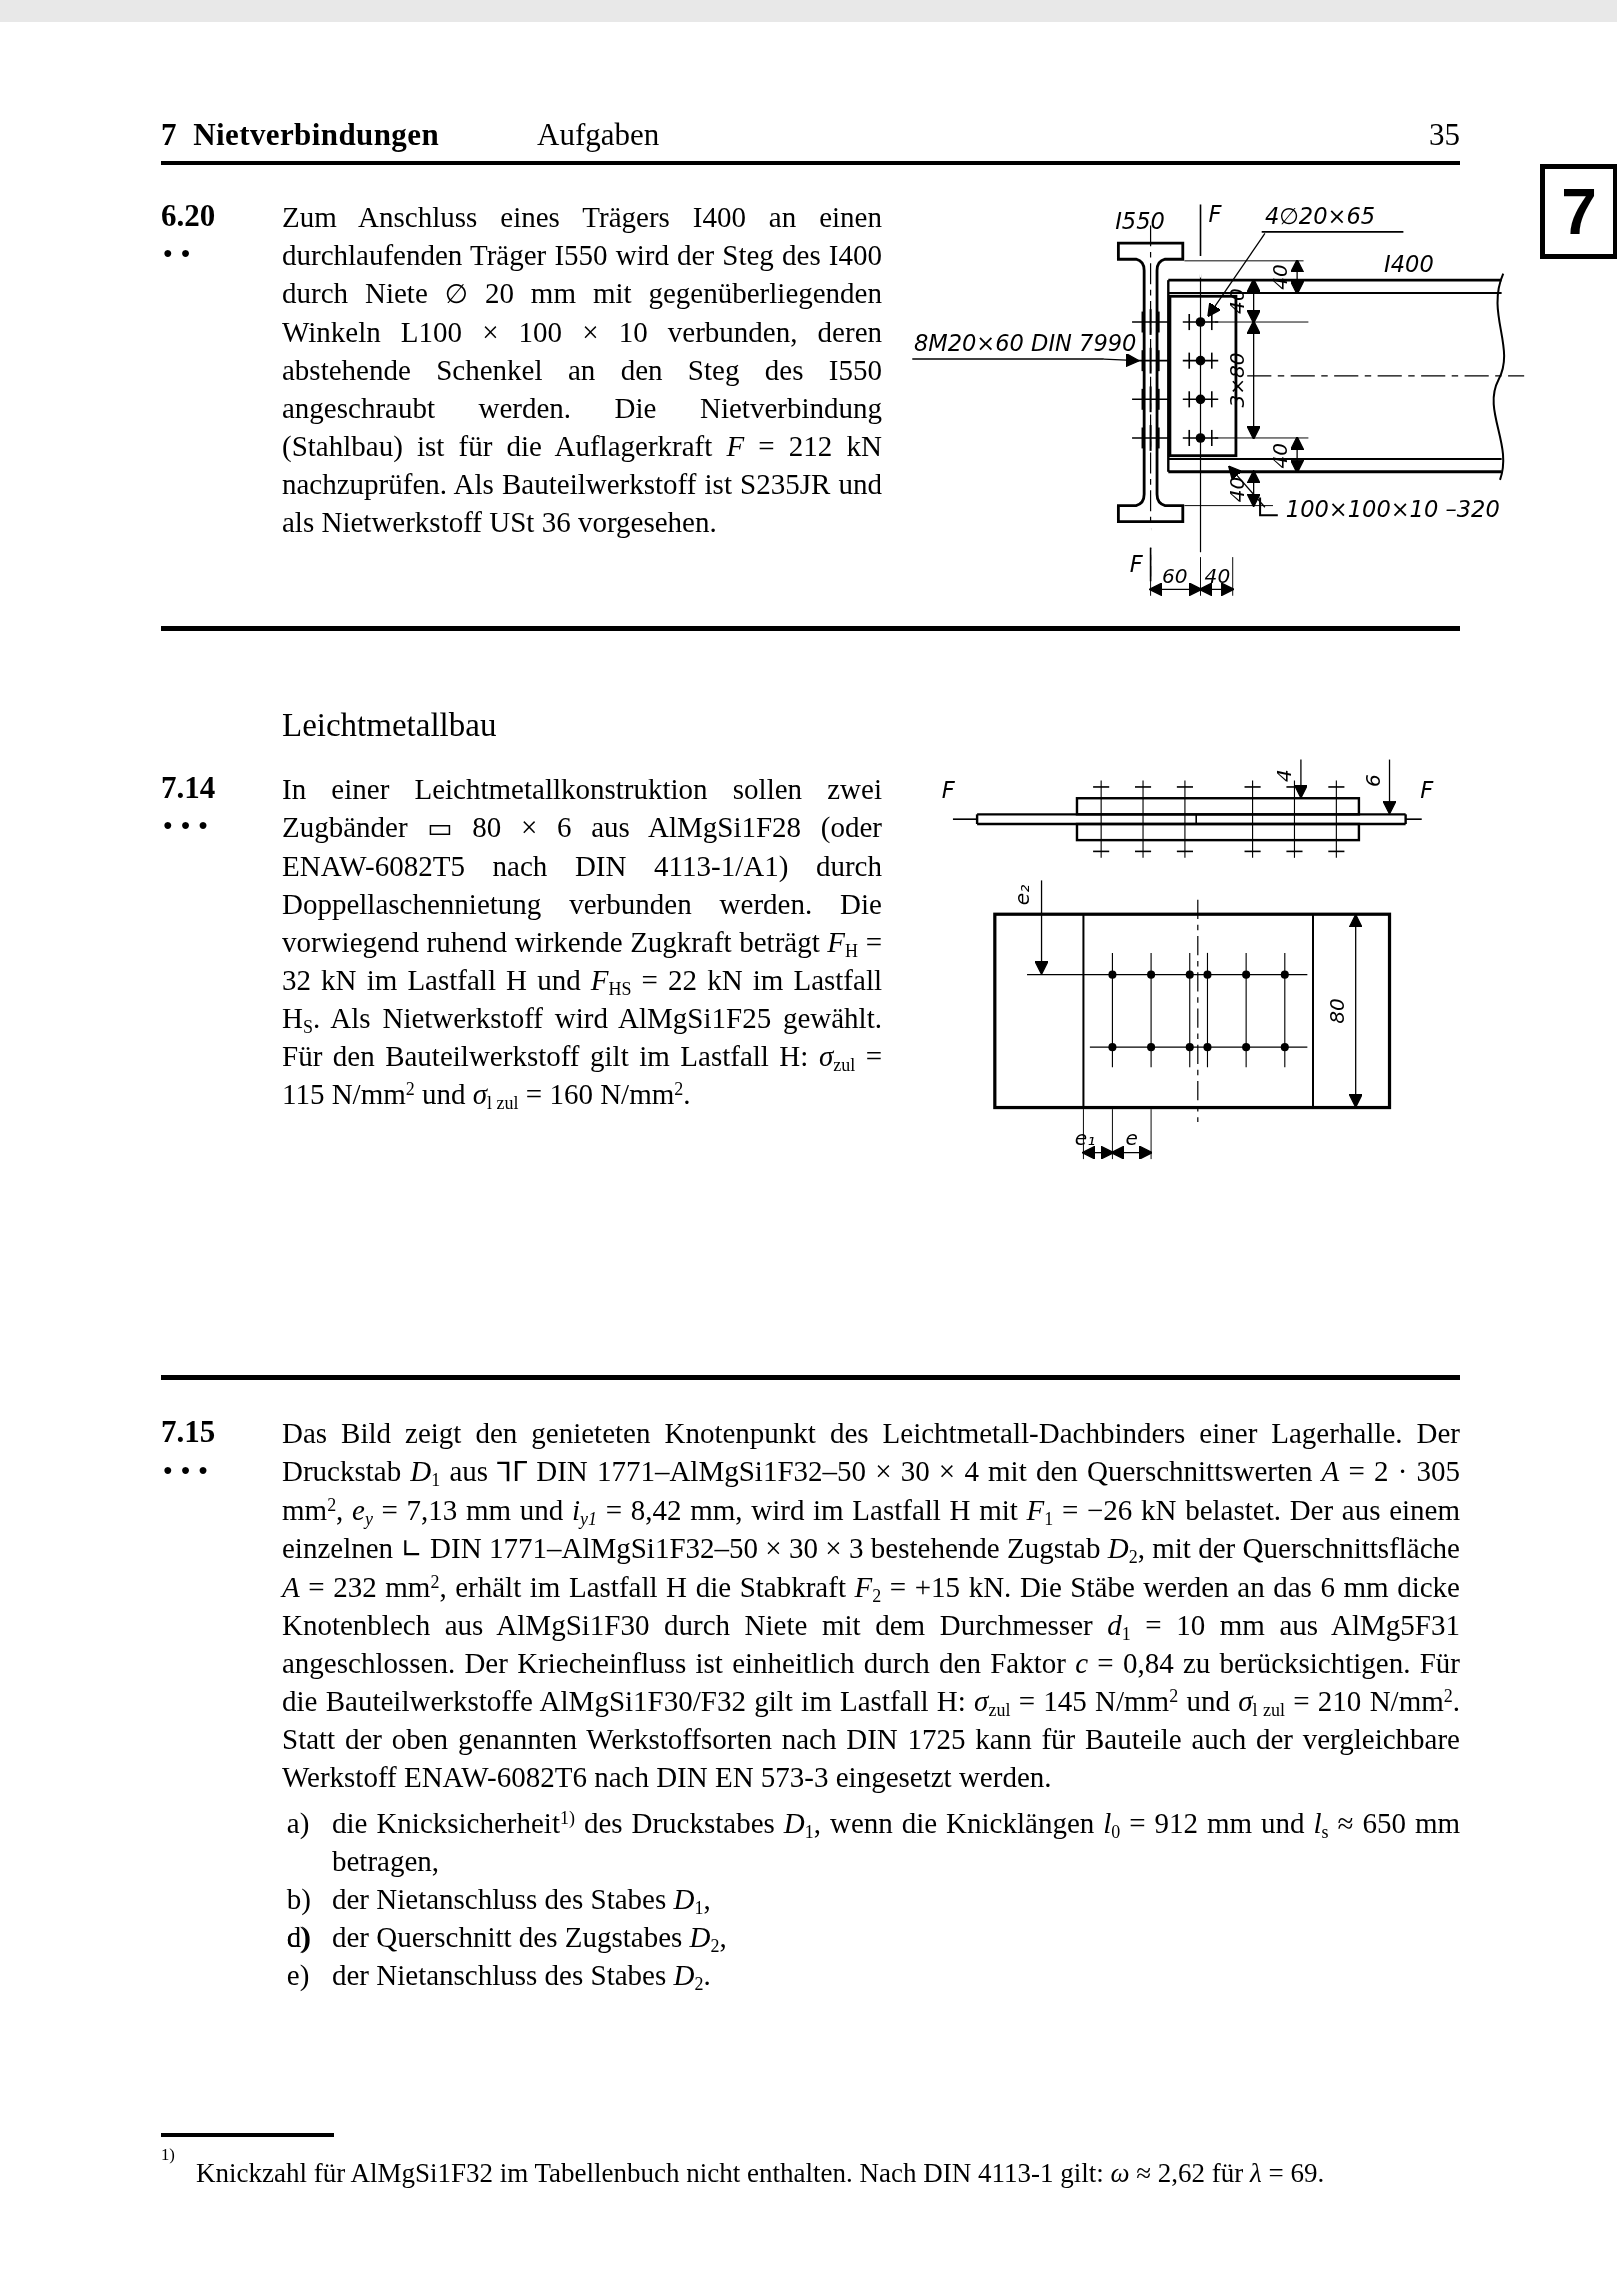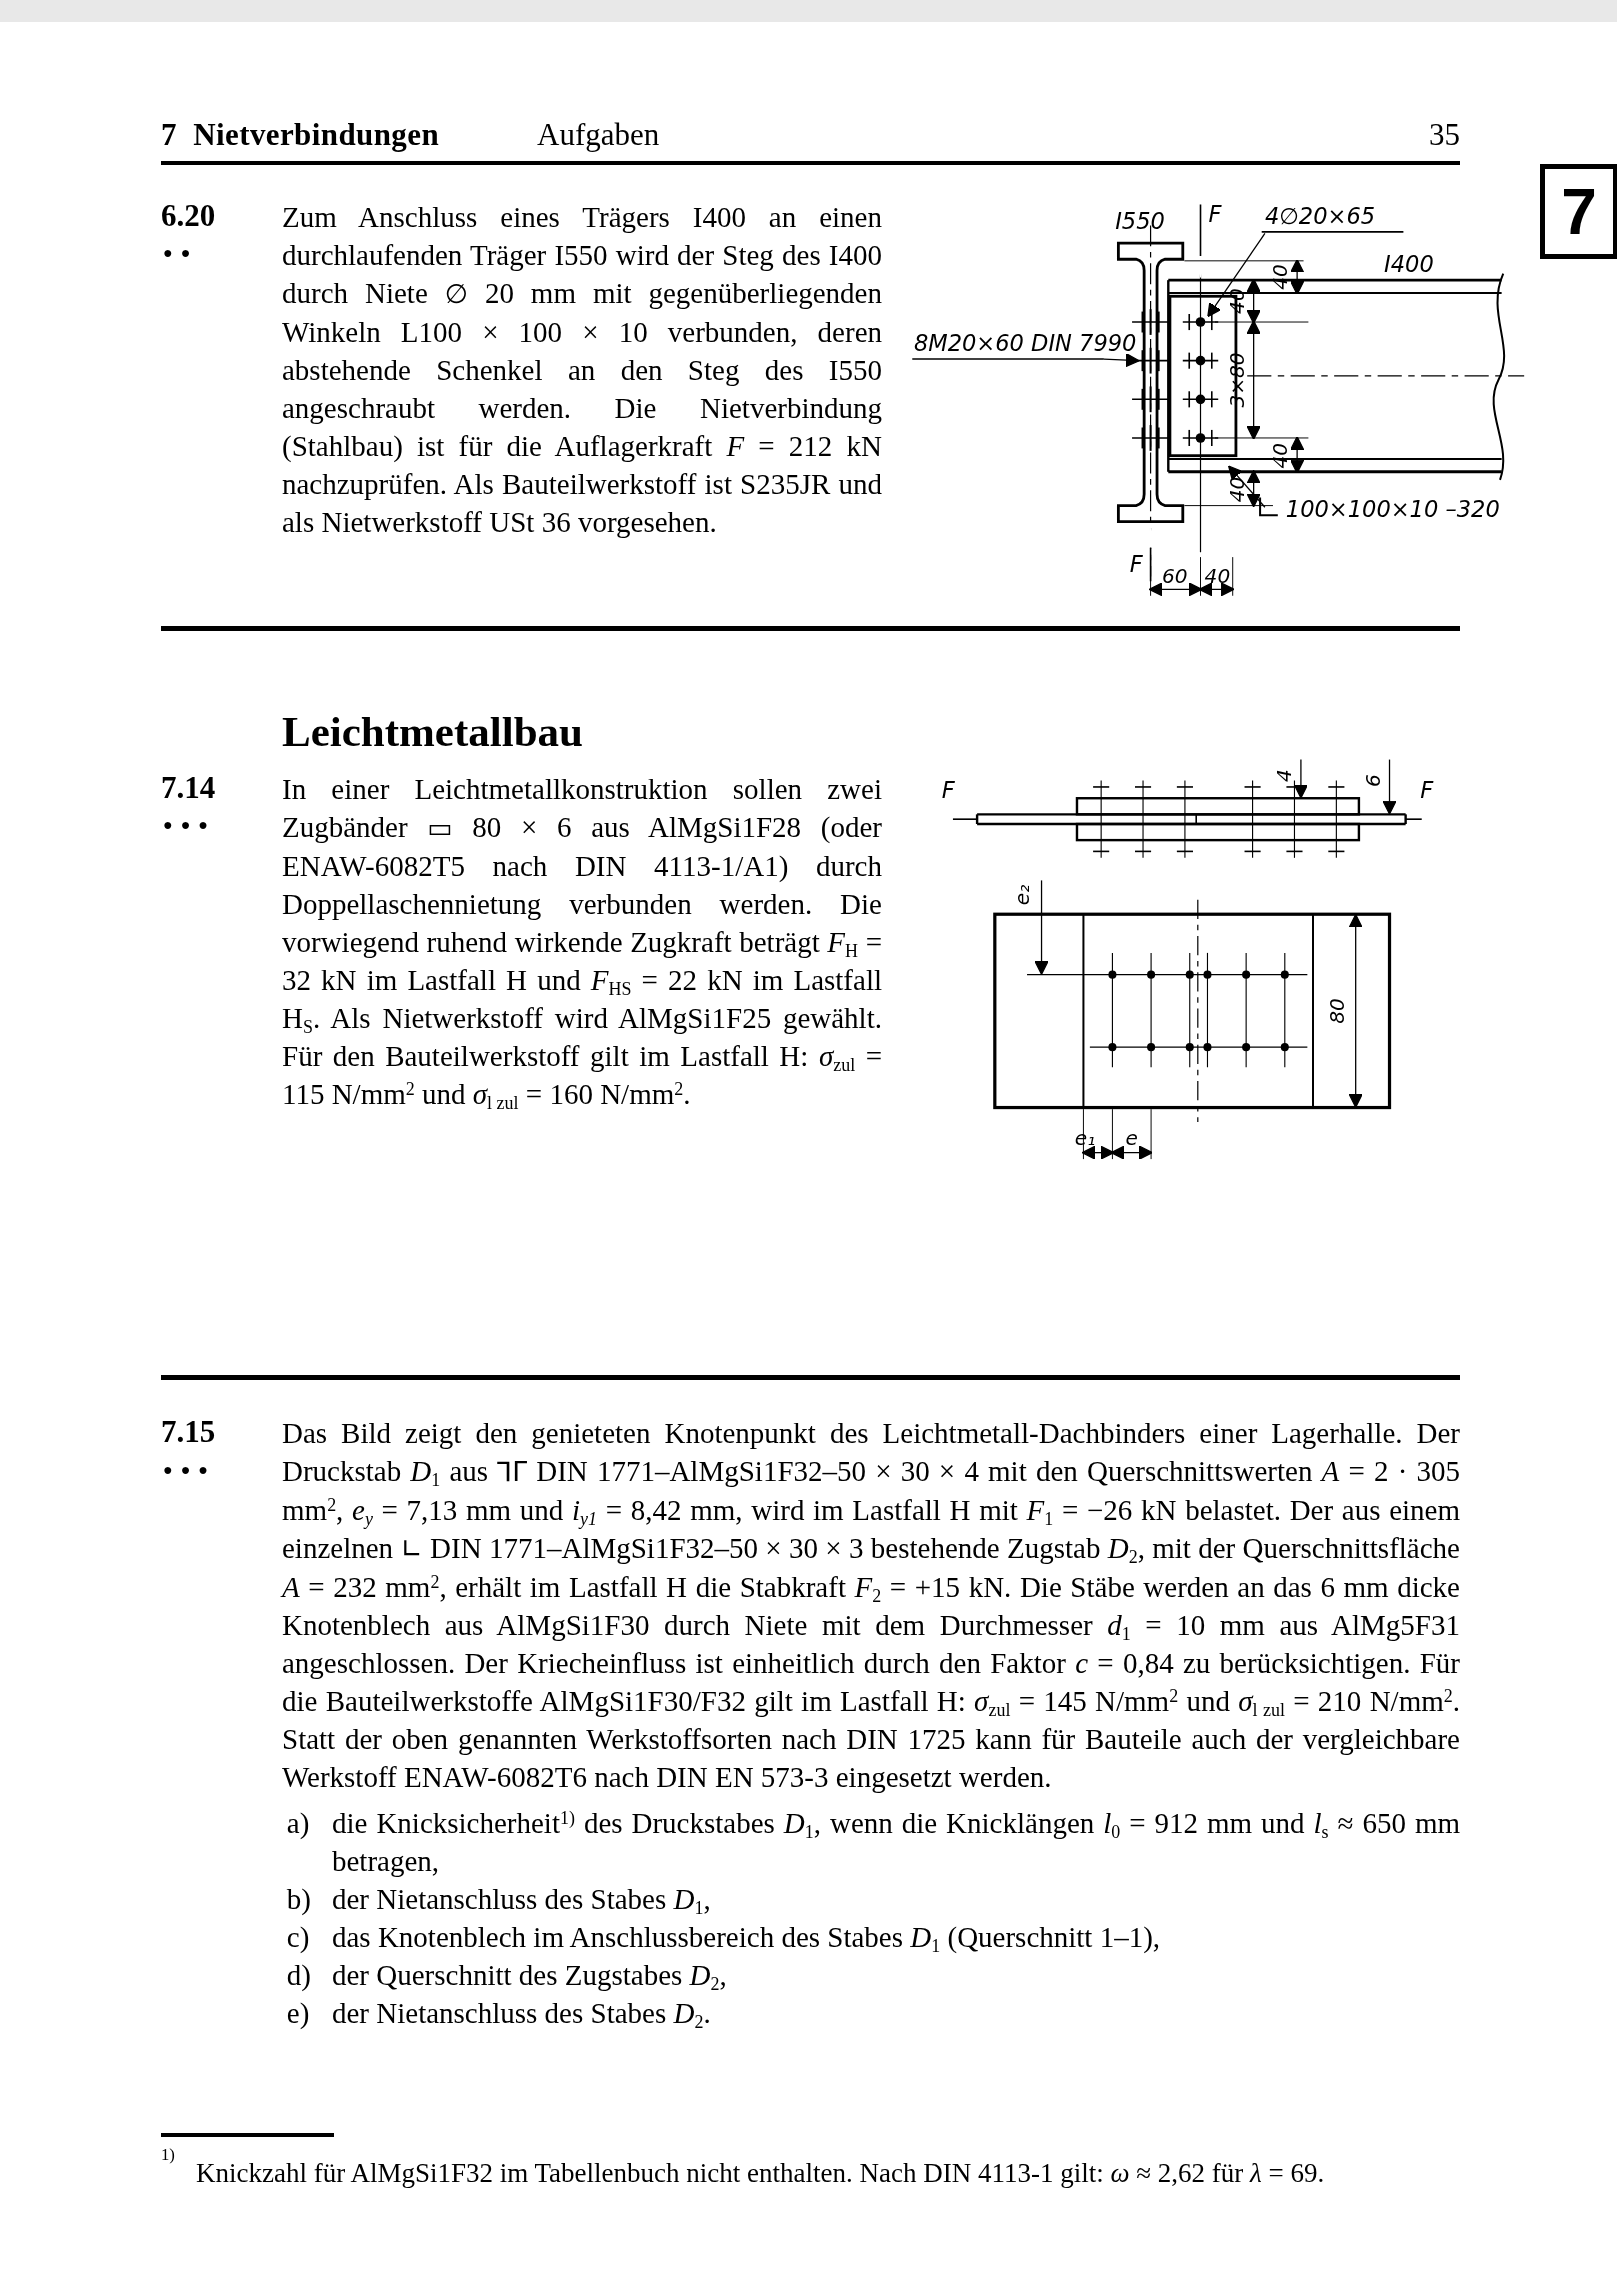--- a/index.html
+++ b/index.html
@@ -11,21 +11,21 @@
   .rule{position:absolute;left:161px;width:1299px;background:#000;}
   .tab7{position:absolute;left:1540px;top:142px;width:68px;height:85px;border:5.6px solid #000;
         display:flex;align-items:center;justify-content:center;
         font-family:"Liberation Sans",sans-serif;font-weight:bold;font-size:64px;}
   .pnum{position:absolute;left:161px;font-weight:bold;font-size:31px;}
   .dots{position:absolute;left:163px;font-size:16px;letter-spacing:8px;white-space:nowrap;}
   .col{position:absolute;text-align:justify;font-size:29px;line-height:38px;}
   .col p{margin:0;}
   .narrow{left:282px;width:600px;}
   .wide{left:282px;width:1178px;}
-  .sechead{position:absolute;left:282px;font-weight:bold;font-size:43px;}
+  .sechead{position:absolute;left:282px;font-weight:normal;font-size:33px;}
   .it{font-style:italic;}
   .sym{font-family:"DejaVu Sans",sans-serif;font-size:92%;}
   sub,sup{font-size:62%;line-height:0;}
   sub{vertical-align:baseline;position:relative;top:.28em;}
   sup{vertical-align:baseline;position:relative;top:-.5em;}
   .tasklist{margin-top:8px;}
   .li{position:relative;padding-left:50px;text-align:justify;}
   .li .mk{position:absolute;left:4.8px;}
   .footnote{position:absolute;left:161px;top:2133px;width:1325px;font-size:27px;line-height:37px;
             text-align:justify;padding-left:35px;}
@@ -244,21 +244,21 @@
 
   <div class="rule" style="top:1353px;height:4.8px;"></div>
 
   <div class="pnum" style="top:1392px;">7.15</div>
   <div class="dots" style="top:1439px;">●●●</div>
   <div class="col wide" style="top:1392px;">
     <p><span class="">Das Bild zeigt den genieteten Knotenpunkt des Leichtmetall-Dachbinders einer Lagerhalle. Der Druckstab </span><span class="it">D</span><sub>1</sub><span class=""> aus </span><span class="sym">⅂Γ</span><span class=""> DIN 1771–AlMgSi1F32–50 × 30 × 4 mit den Querschnittswerten </span><span class="it">A</span><span class=""> = 2 · 305 mm</span><sup>2</sup><span class="">, </span><span class="it">e</span><sub class="it">y</sub><span class=""> = 7,13 mm und </span><span class="it">i</span><sub class="it">y1</sub><span class=""> = 8,42 mm, wird im Lastfall H mit </span><span class="it">F</span><sub>1</sub><span class=""> = −26 kN belastet. Der aus einem einzelnen </span><span class="sym">∟</span><span class=""> DIN 1771–AlMgSi1F32–50 × 30 × 3 bestehende Zugstab </span><span class="it">D</span><sub>2</sub><span class="">, mit der Querschnittsfläche </span><span class="it">A</span><span class=""> = 232 mm</span><sup>2</sup><span class="">, erhält im Lastfall H die Stabkraft </span><span class="it">F</span><sub>2</sub><span class=""> = +15 kN. Die Stäbe werden an das 6 mm dicke Knotenblech aus AlMgSi1F30 durch Niete mit dem Durchmesser </span><span class="it">d</span><sub>1</sub><span class=""> = 10 mm aus AlMg5F31 angeschlossen. Der Kriecheinfluss ist einheitlich durch den Faktor </span><span class="it">c</span><span class=""> = 0,84 zu berücksichtigen. Für die Bauteilwerkstoffe AlMgSi1F30/F32 gilt im Lastfall H: </span><span class="it">σ</span><sub>zul</sub><span class=""> = 145 N/mm</span><sup>2</sup><span class=""> und </span><span class="it">σ</span><sub>l zul</sub><span class=""> = 210 N/mm</span><sup>2</sup><span class="">. Statt der oben genannten Werkstoffsorten nach DIN 1725 kann für Bauteile auch der vergleichbare Werkstoff ENAW-6082T6 nach DIN EN 573-3 eingesetzt werden.</span></p>
     <div class="tasklist">
       <div class="li"><span class="mk">a)</span><span><span class="">die Knicksicherheit</span><sup>1)</sup><span class=""> des Druckstabes </span><span class="it">D</span><sub>1</sub><span class="">, wenn die Knicklängen </span><span class="it">l</span><sub>0</sub><span class=""> = 912 mm und </span><span class="it">l</span><sub>s</sub><span class=""> ≈ 650 mm betragen,</span></span></div>
       <div class="li"><span class="mk">b)</span><span><span class="">der Nietanschluss des Stabes </span><span class="it">D</span><sub>1</sub><span class="">,</span></span></div>
-      <div class="li"><span class="mk">c)</span><span><span class="">das Knotenblech im Anschlussbereich des Stabes </span><span class="it">D</span><sub>1</sub><span class=""> (Querschnitt 1–1),</span></span></div>
+      <div class="li"><span class="mk">c)</span></div>
       <div class="li"><span class="mk">d)</span><span><span class="">der Querschnitt des Zugstabes </span><span class="it">D</span><sub>2</sub><span class="">,</span></span></div>
       <div class="li"><span class="mk">e)</span><span><span class="">der Nietanschluss des Stabes </span><span class="it">D</span><sub>2</sub><span class="">.</span></span></div>
     </div>
   </div>
 
   <div class="rule" style="top:2111px;width:173px;height:4px;"></div>
   <div class="footnote">
     <sup class="fmk">1)</sup>
     <span><span class="">Knickzahl für AlMgSi1F32 im Tabellenbuch nicht enthalten. Nach DIN 4113-1 gilt: </span><span class="it">ω</span><span class=""> ≈ 2,62 für </span><span class="it">λ</span><span class=""> = 69.</span></span>
   </div>

